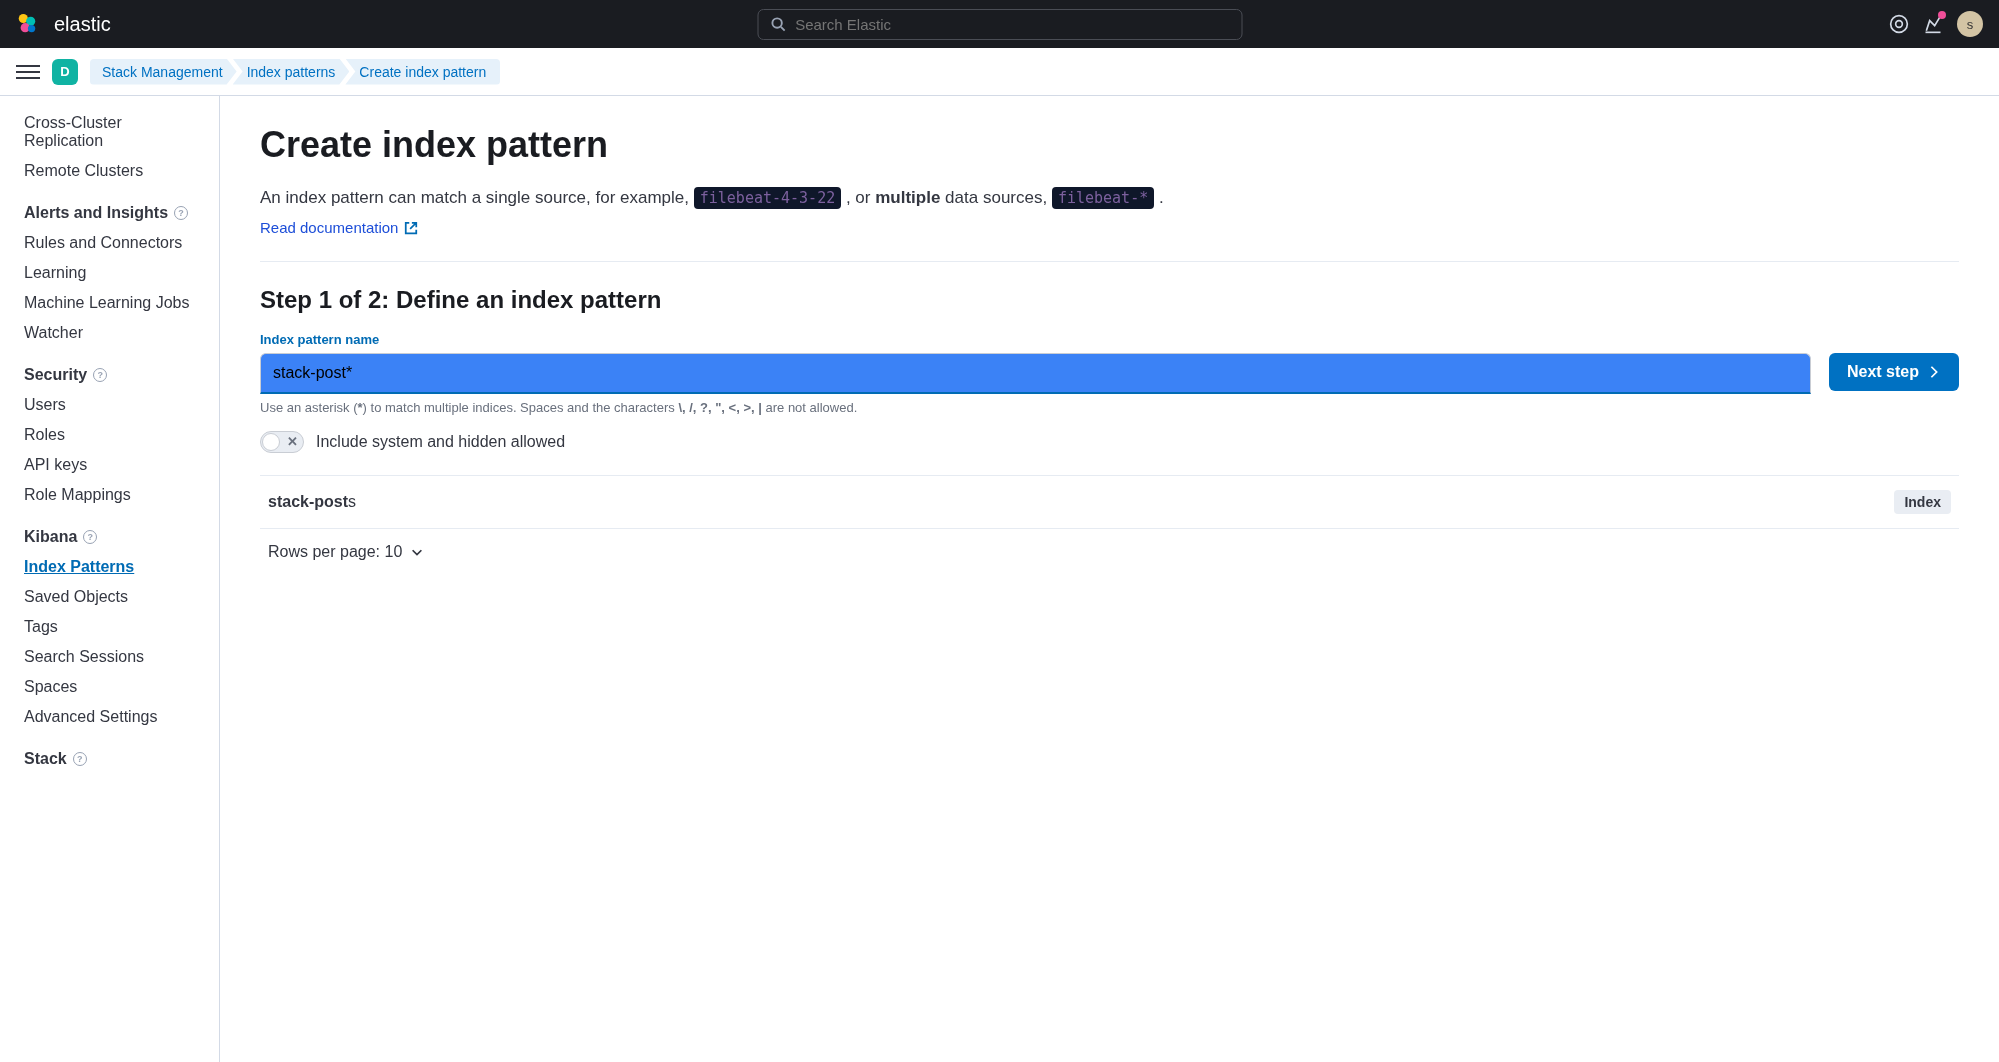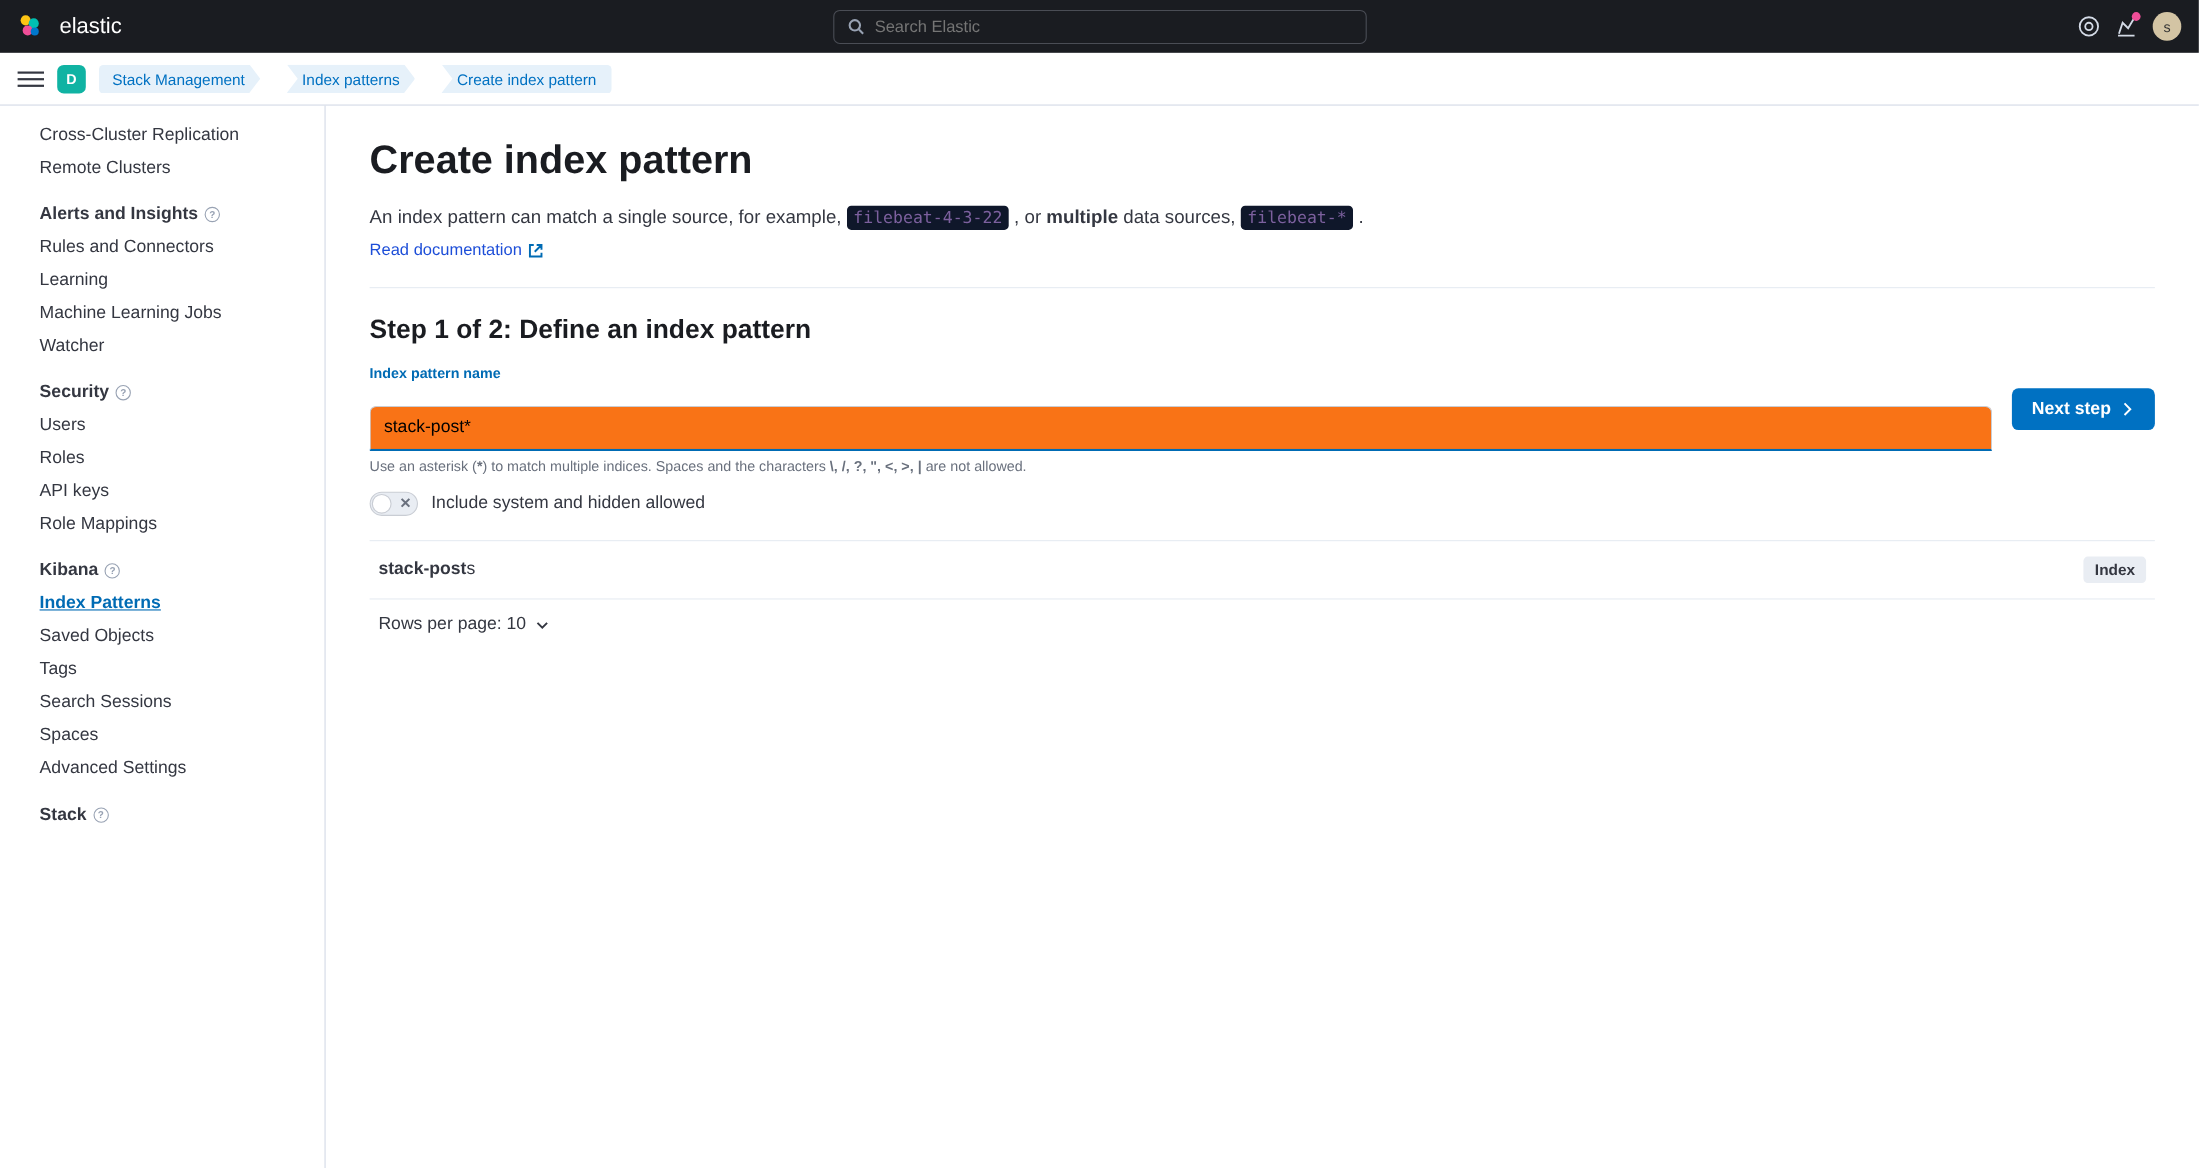--- a/index.html
+++ b/index.html
@@ -13,44 +13,44 @@
 .search input { background: transparent; border: none; color: #98a2b3; font-size: 15px; width: 100%; outline: none; }
 .top-right { margin-left: auto; display: flex; align-items: center; gap: 14px; }
 .top-icon { width: 20px; height: 20px; color: #d3dae6; position: relative; }
 .badge-dot { position: absolute; top: -3px; right: -3px; width: 8px; height: 8px; background: #f04e98; border-radius: 50%; }
 .avatar { width: 26px; height: 26px; border-radius: 50%; background: #d3c4a4; color: #333; display: flex; align-items: center; justify-content: center; font-size: 13px; font-weight: 500; }
 
 .subbar { height: 48px; border-bottom: 1px solid #d3dae6; display: flex; align-items: center; padding: 0 16px; gap: 12px; }
 .hamburger { width: 24px; height: 24px; display: flex; flex-direction: column; justify-content: center; gap: 4px; cursor: pointer; }
 .hamburger span { height: 2px; background: #343741; }
 .space-badge { width: 26px; height: 26px; border-radius: 6px; background: #10b3a3; color: #fff; display: flex; align-items: center; justify-content: center; font-size: 13px; font-weight: 700; }
-.breadcrumbs { display: flex; align-items: center; gap: 28px; }
+.breadcrumbs { display: flex; align-items: center; }
 .crumb { background: #e6f1fa; color: #0071c2; padding: 5px 14px; font-size: 14px; position: relative; cursor: pointer; clip-path: polygon(0 0, calc(100% - 10px) 0, 100% 50%, calc(100% - 10px) 100%, 0 100%, 10px 50%); margin-left: -4px; }
 .crumb:first-child { clip-path: polygon(0 0, calc(100% - 10px) 0, 100% 50%, calc(100% - 10px) 100%, 0 100%); border-radius: 4px 0 0 4px; margin-left: 0; padding-left: 12px; }
 .crumb:last-child { clip-path: polygon(0 0, 100% 0, 100% 100%, 0 100%, 10px 50%); border-radius: 0 4px 4px 0; }
 
 .main { display: flex; height: calc(100vh - 96px); }
-.sidebar { width: 296px; border-right: 1px solid #d3dae6; overflow-y: auto; padding: 12px 12px; position: relative; }
+.sidebar { width: 220px; border-right: 1px solid #d3dae6; overflow-y: auto; padding: 12px 0; position: relative; }
 .sidebar::-webkit-scrollbar { width: 8px; }
 .sidebar::-webkit-scrollbar-thumb { background: #c9cdd4; border-radius: 4px; }
 .side-item { padding: 6px 24px; font-size: 16px; cursor: pointer; color: #343741; }
 .side-item.active { color: #006bb4; font-weight: 700; text-decoration: underline; }
 .side-header { padding: 18px 24px 6px; font-size: 16px; font-weight: 700; display: flex; align-items: center; gap: 6px; }
 .help-icon { width: 14px; height: 14px; border: 1px solid #98a2b3; border-radius: 50%; display: inline-flex; align-items: center; justify-content: center; font-size: 9px; color: #98a2b3; }
 
 .content { flex: 1; padding: 28px 40px; overflow-y: auto; }
 .page-title { font-size: 36px; font-weight: 800; margin-bottom: 18px; color: #1a1c21; }
 .desc { font-size: 17px; line-height: 1.6; margin-bottom: 8px; }
 .desc code { background: #0f172a; padding: 2px 6px; border-radius: 4px; font-family: Menlo, Consolas, monospace; font-size: 15px; color: #7c609e; }
 .doc-link { color: #1d4ed8; text-decoration: none; display: inline-flex; align-items: center; gap: 6px; font-size: 15px; }
 .divider { border: none; border-top: 1px solid #e6ebf2; margin: 24px 0; }
 .step-title { font-size: 24px; font-weight: 800; margin-bottom: 18px; color: #1a1c21; }
 .field-label { font-size: 13px; font-weight: 700; color: #006bb4; margin-bottom: 6px; }
 .input-row { display: flex; gap: 18px; align-items: flex-start; margin-bottom: 6px; }
-.text-input { flex: 1; border: 1px solid #c9cdd4; border-bottom: 2px solid #006bb4; border-radius: 6px 6px 0 0; padding: 10px 12px; font-size: 16px; outline: none; background: #f97316; margin-top: 16px; }
+.text-input { flex: 1; border: 1px solid #c9cdd4; border-bottom: 2px solid #006bb4; border-radius: 6px 6px 0 0; padding: 10px 12px; font-size: 16px; outline: none; background: #3b82f6; }
 .next-btn { background: #0071c2; color: #fff; border: none; border-radius: 6px; padding: 10px 18px; font-size: 16px; font-weight: 600; display: flex; align-items: center; gap: 8px; cursor: pointer; }
 .help-text { font-size: 13px; color: #69707d; margin-bottom: 16px; }
 .toggle-row { display: flex; align-items: center; gap: 12px; margin-bottom: 22px; }
 .toggle { width: 44px; height: 22px; background: #e9edf3; border: 1px solid #c9cdd4; border-radius: 11px; position: relative; cursor: pointer; }
 .toggle-thumb { width: 18px; height: 18px; background: #fff; border: 1px solid #c9cdd4; border-radius: 50%; position: absolute; top: 1px; left: 1px; }
 .toggle-x { position: absolute; right: 5px; top: 2px; font-size: 13px; color: #69707d; font-weight: 700; }
 .toggle-label { font-size: 16px; }
 .callout { background: #e6f9f7; border-radius: 6px; padding: 14px 18px; display: flex; align-items: center; gap: 12px; margin-bottom: 20px; }
 .callout-text { color: #00726b; font-size: 16px; font-weight: 600; }
 .match-row { display: flex; justify-content: space-between; align-items: center; padding: 14px 8px; border-top: 1px solid #e6ebf2; border-bottom: 1px solid #e6ebf2; }

